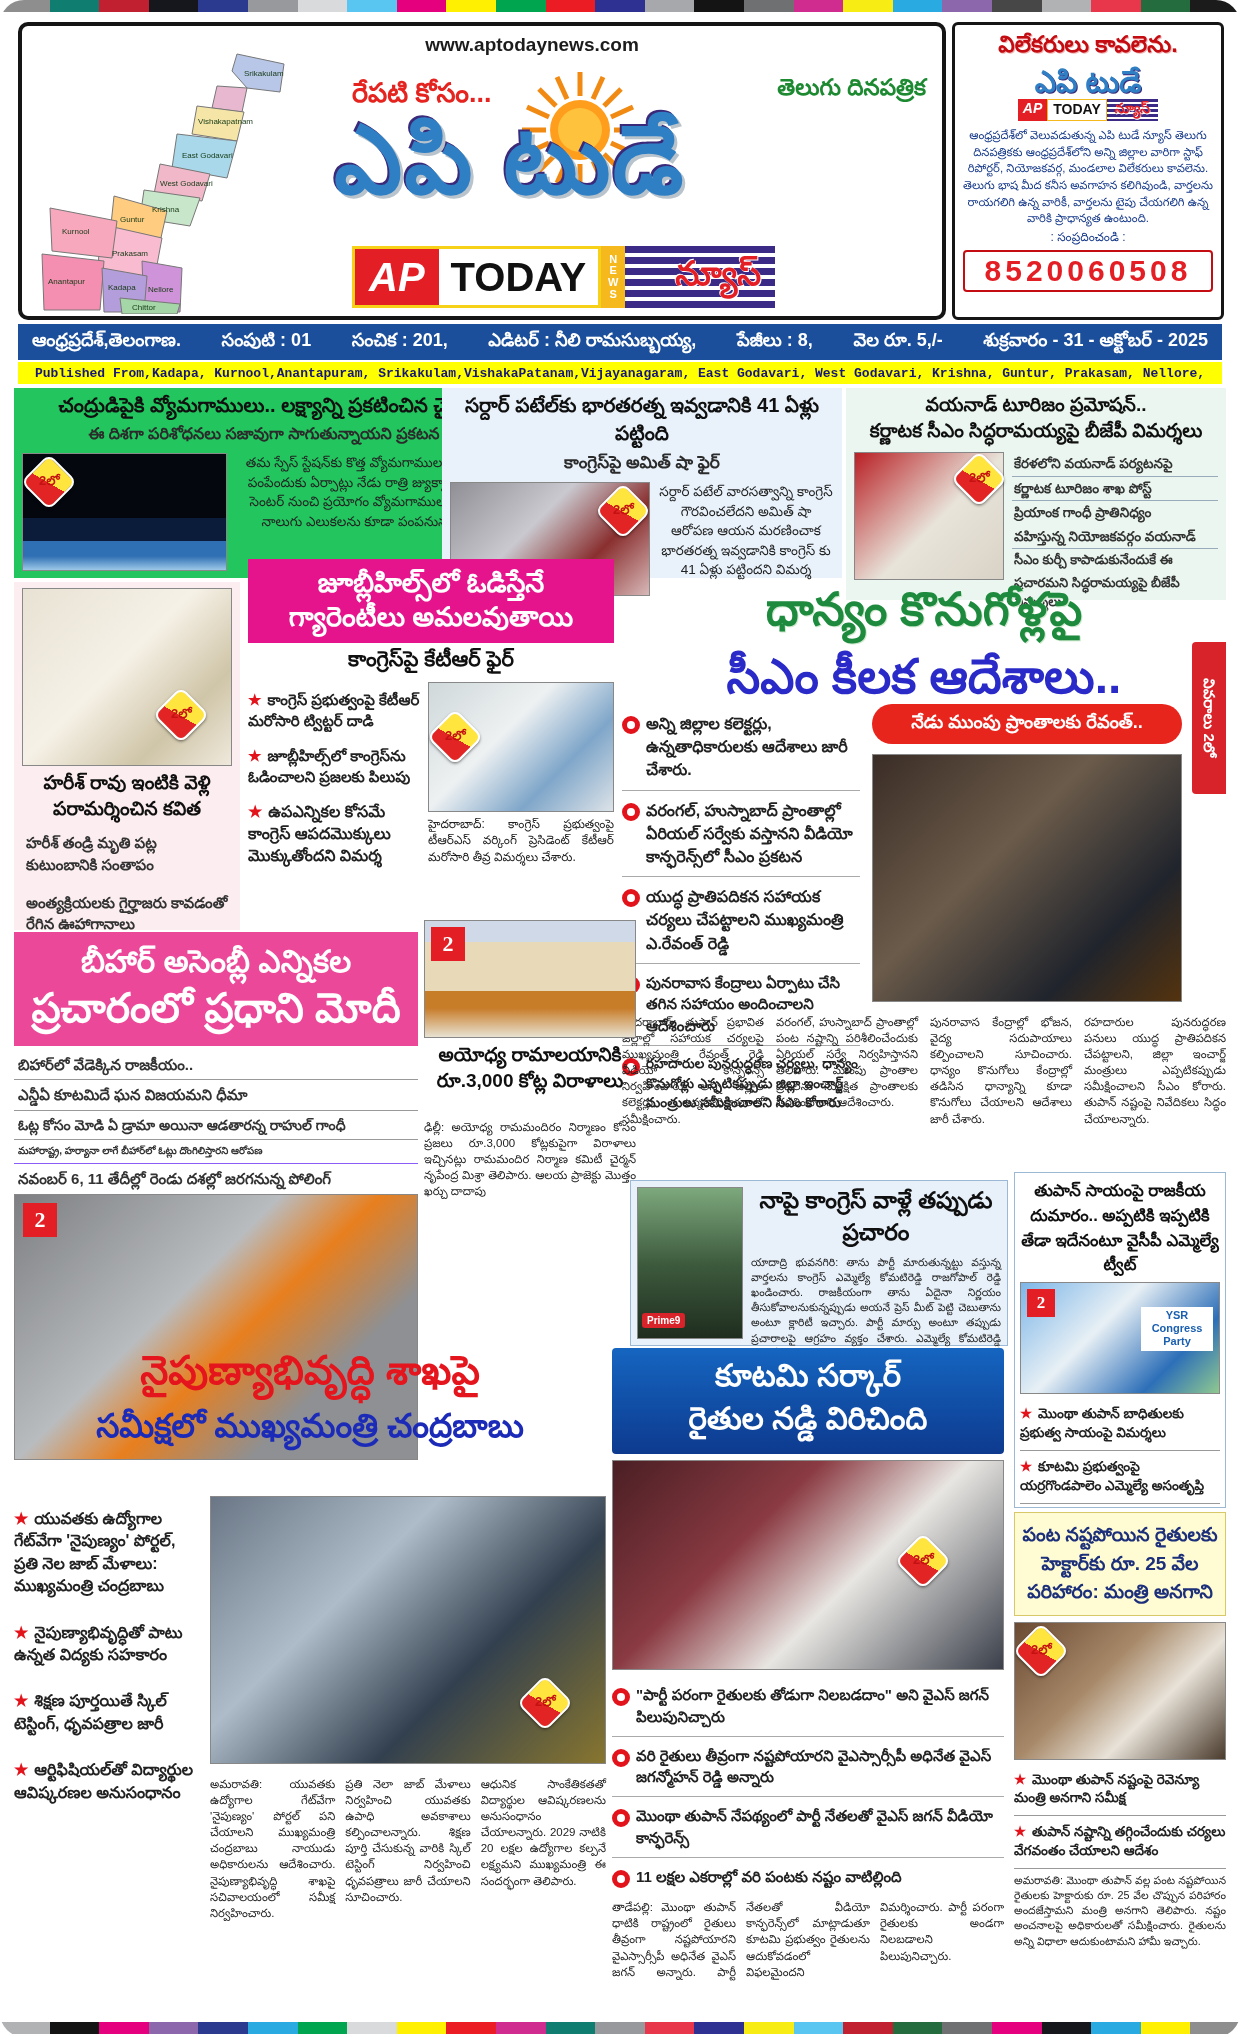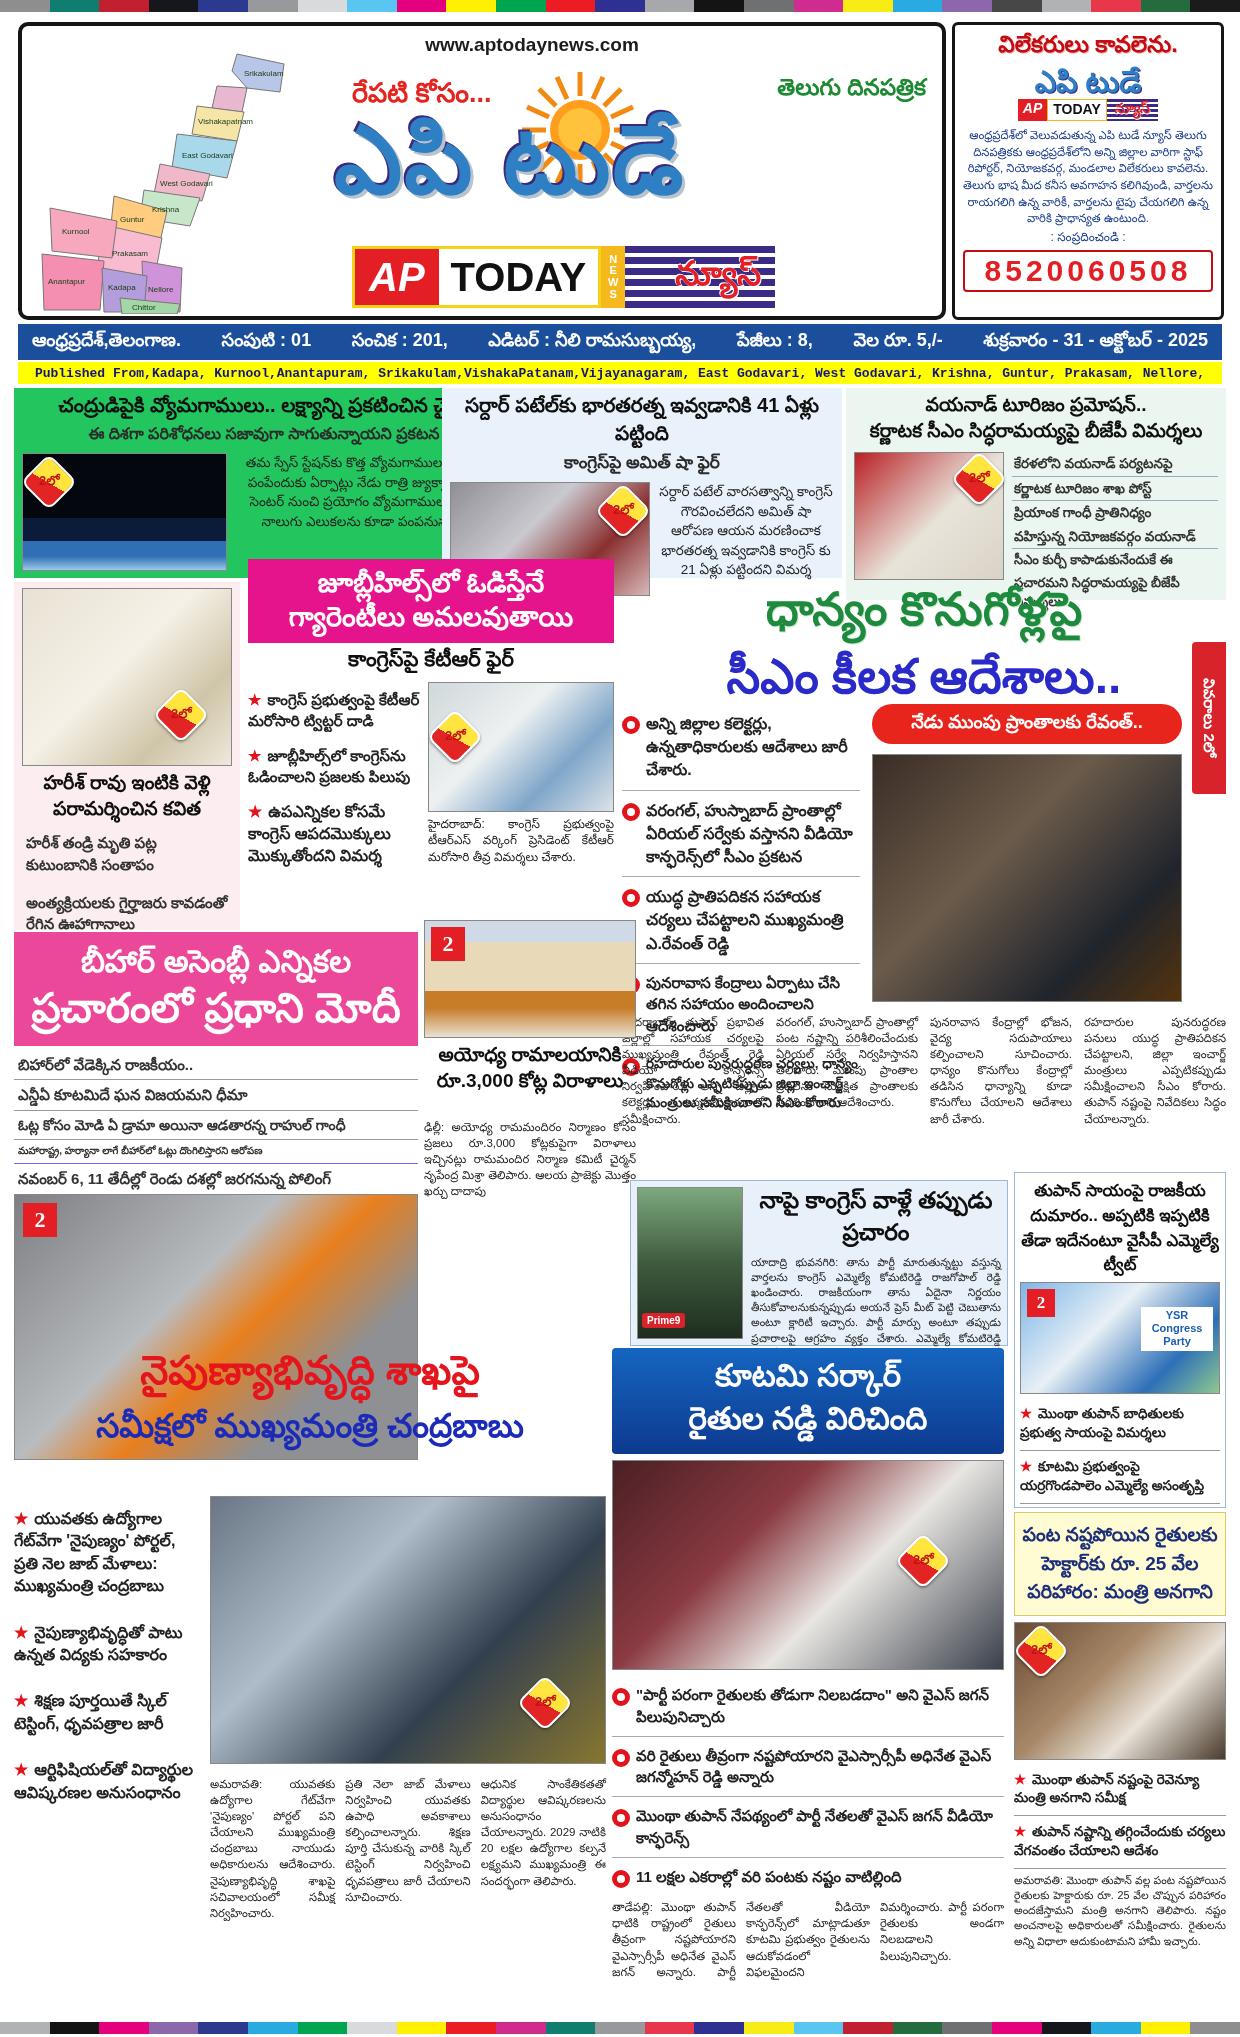--- a/index.html
+++ b/index.html
@@ -1,17 +1,17 @@
 <!DOCTYPE html>
 <html><head>
 <meta charset="utf-8">
 <style>
   * { margin:0; padding:0; box-sizing:border-box; }
   body { font-family:"Liberation Sans", sans-serif; background:#fff; }
-  .page { position:relative; width:1240px; height:2037px; margin:0 auto; background:#fff; overflow:hidden; }
+  .page { position:relative; width:1240px; height:2037px; margin:0 auto; background:#fff; overflow:hidden;border-radius:24px; }
   .abs { position:absolute; }
 
   
   .colorbar { left:0; width:1240px; height:12px;
     background:linear-gradient(90deg,#8e8e8e 0 4%,#0f7d6f 4% 8%,#c02030 8% 12%,#16161d 12% 16%,#2b3a8f 16% 20%,#97999c 20% 24%,#d9dadc 24% 28%,#59c6f2 28% 32%,#e5007d 32% 36%,#ffef00 36% 40%,#00a550 40% 44%,#ec1c24 44% 48%,#2e3192 48% 52%,#a6a8ab 52% 56%,#141414 56% 60%,#6f7072 60% 64%,#d02b8f 64% 68%,#f7ec13 68% 72%,#29abe2 72% 76%,#8d67ab 76% 80%,#474747 80% 84%,#b0b2b4 84% 88%,#e8374a 88% 92%,#246b3d 92% 96%,#1b1b1b 96% 100%); }
   .colorbar.bottom { background:linear-gradient(90deg,#b0b2b4 0 4%,#141414 4% 8%,#e5007d 8% 12%,#8d67ab 12% 16%,#2b3a8f 16% 20%,#29abe2 20% 24%,#00a550 24% 28%,#d9dadc 28% 32%,#ffef00 32% 36%,#ec1c24 36% 40%,#d02b8f 40% 44%,#0f7d6f 44% 48%,#97999c 48% 52%,#e8374a 52% 56%,#2e3192 56% 60%,#f7ec13 60% 64%,#59c6f2 64% 68%,#c02030 68% 72%,#246b3d 72% 76%,#6f7072 76% 80%,#e5007d 80% 84%,#16161d 84% 88%,#29abe2 88% 92%,#ffef00 92% 96%,#8e8e8e 96% 100%); }
 
   
   .masthead { left:18px; top:22px; width:928px; height:298px; border:4px solid #151515; border-radius:10px; background:#fff; }
   .mast-website { position:absolute; left:300px; top:8px; width:420px; text-align:center; font-size:19px; font-weight:bold; color:#1c1c1c; }
@@ -187,21 +187,21 @@
 
   <div class="abs card" style="left:442px;top:388px;width:400px;height:190px;background:#e9f2fb">
     <div class="hl" style="font-size:20px">సర్దార్ పటేల్‌కు భారతరత్న ఇవ్వడానికి 41 ఏళ్లు పట్టింది</div>
     <div class="sub" style="font-size:17px;margin-top:3px">కాంగ్రెస్‌పై అమిత్ షా ఫైర్</div>
     <div class="flexrow">
       <div class="photo" style="width:200px;height:114px;background:linear-gradient(135deg,#8f8f95,#c9c9cf 40%,#8a2f2f 70%,#d8b8b8)">
         <div class="badge2lo" style="right:6px;top:8px">
             <span>2లో</span>
           </div>
       </div>
-      <div class="bodytxt">సర్దార్ పటేల్ వారసత్వాన్ని కాంగ్రెస్ గౌరవించలేదని అమిత్ షా ఆరోపణ ఆయన మరణించాక భారతరత్న ఇవ్వడానికి కాంగ్రెస్ కు 21 ఏళ్లు పట్టిందని విమర్శ</div>
+      <div class="bodytxt">సర్దార్ పటేల్ వారసత్వాన్ని కాంగ్రెస్ గౌరవించలేదని అమిత్ షా ఆరోపణ ఆయన మరణించాక భారతరత్న ఇవ్వడానికి కాంగ్రెస్ కు 41 ఏళ్లు పట్టిందని విమర్శ</div>
     </div>
   </div>
 
   <div class="abs card" style="left:846px;top:388px;width:380px;height:212px;background:#eaf6ef">
     <div class="hl" style="font-size:19px">వయనాడ్ టూరిజం ప్రమోషన్..</div>
     <div class="hl" style="font-size:19px">కర్ణాటక సీఎం సిద్ధరామయ్యపై బీజేపీ విమర్శలు</div>
     <div class="flexrow">
       <div class="photo" style="width:150px;height:128px;background:linear-gradient(135deg,#b92025,#e8e4da 55%,#d9d2c6)">
         <div class="badge2lo" style="right:4px;top:6px">
             <span>2లో</span>

